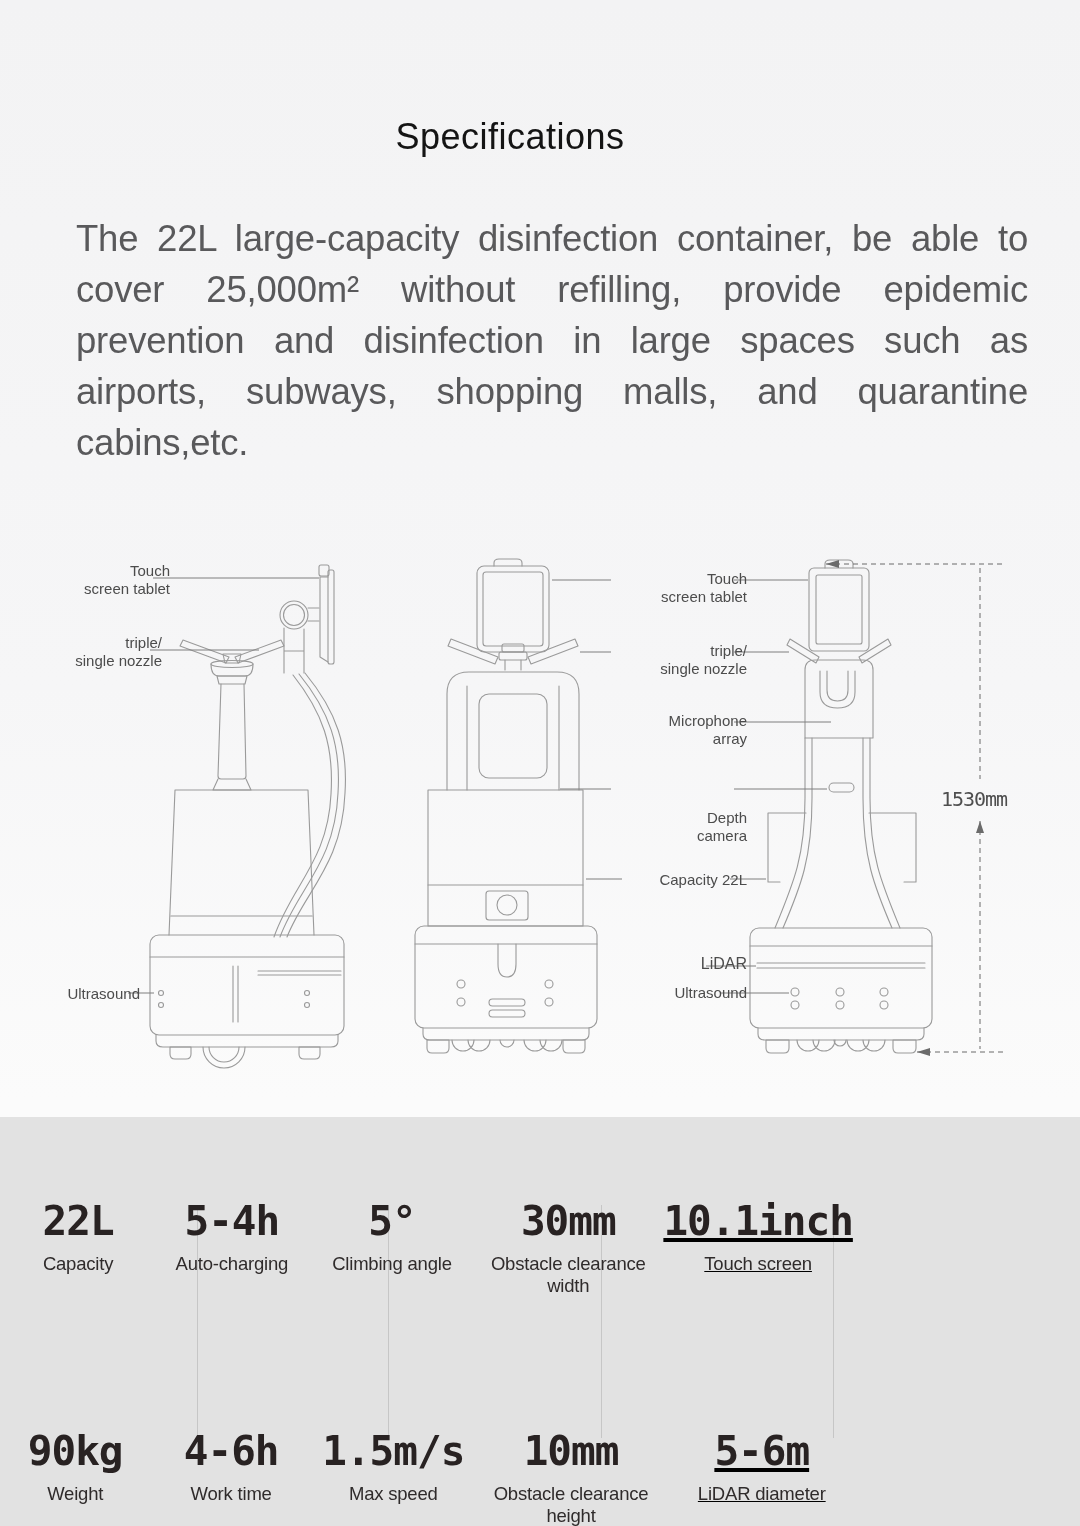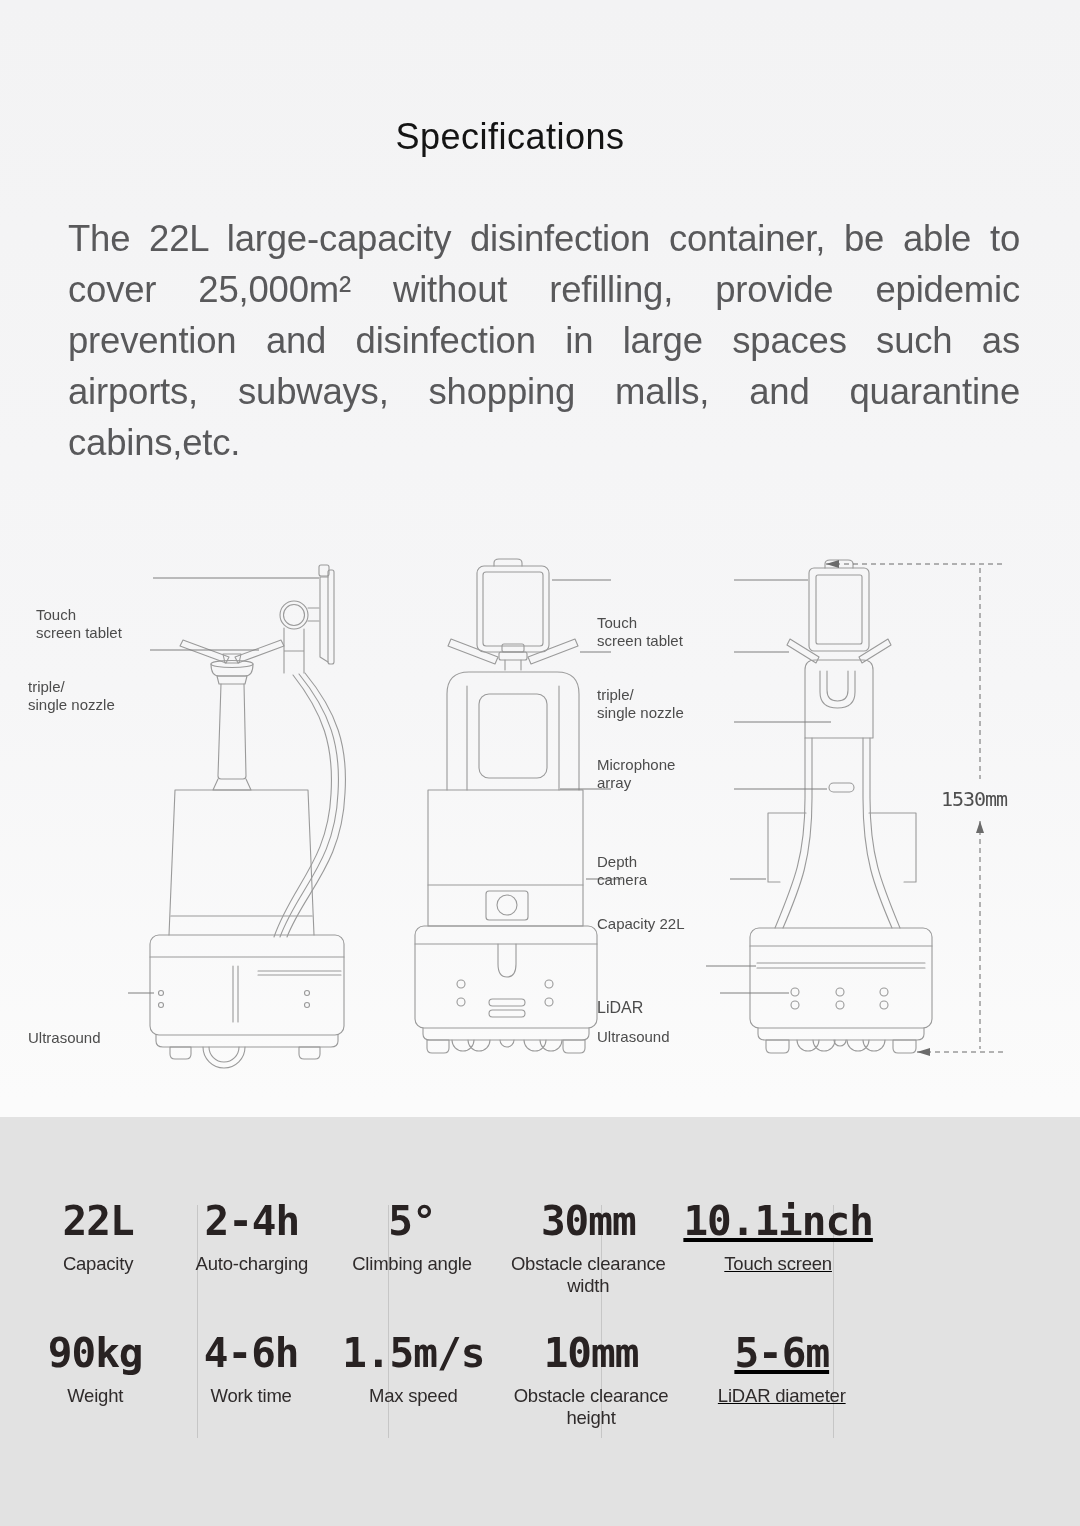--- a/index.html
+++ b/index.html
@@ -2,32 +2,32 @@
 <html><head>
 <meta charset="utf-8">
 <style>
   html,body{margin:0;padding:0;background:#888;}
   .page{position:relative;width:1080px;height:1526px;margin:0 auto;overflow:hidden;
         background:linear-gradient(180deg,#f3f3f4 0%,#f6f6f7 45%,#fbfbfb 72%);
         font-family:"Liberation Sans",sans-serif;}
   .section-bottom{position:absolute;left:0;top:1117px;width:1080px;height:409px;background:#e2e2e2;}
   .title{position:absolute;left:0;top:116px;width:996px;text-align:center;
          font-size:36px;font-weight:400;color:#141414;letter-spacing:.5px;padding-left:12px;}
-  .desc{position:absolute;left:68px;top:213px;width:952px;
+  .desc{position:absolute;left:76px;top:213px;width:952px;
         font-size:36.5px;line-height:51px;color:#59595b;letter-spacing:-.2px;
         text-align:justify;}
   svg.diagram{position:absolute;left:0;top:0;}
-  .dlabel{position:absolute;text-align:left;font-size:15px;line-height:17.5px;color:#4c4c4c;margin-top:44px;}
+  .dlabel{position:absolute;text-align:right;font-size:15px;line-height:17.5px;color:#4c4c4c;}
   .dlabel span{display:block;}
   .dlabel.big{font-size:16px;}
   .dim-label{position:absolute;left:936px;top:787px;width:76px;text-align:center;
              font-family:"DejaVu Sans Mono",monospace;font-size:20px;color:#4e4e4e;letter-spacing:-1px;}
-  .spec-row{position:absolute;left:0;width:856px;display:flex;margin-left:20px;}
+  .spec-row{position:absolute;left:0;width:856px;display:flex;}
   .spec-row.r1{top:1198px;}
-  .spec-row.r2{top:1330px;gap:8px;}
+  .spec-row.r2{top:1428px;gap:8px;}
   .cell{text-align:center;}
   .c1{width:197px;}.c2{width:191px;}.c3{width:213px;}.c4{width:232px;}.c5{width:247px;text-decoration:underline;}
   .val{font-family:"DejaVu Sans Mono",monospace;font-weight:bold;font-size:41px;line-height:46px;
        color:#282222;letter-spacing:-1px;}
   .lab{margin-top:9px;font-size:18.5px;line-height:22px;color:#2f2b2b;letter-spacing:-.2px;}
   .vdiv{position:absolute;top:1205px;width:1px;height:233px;background:#c6c6c6;}
 </style>
 </head>
 <body>
 
@@ -210,21 +210,21 @@
   <div class="vdiv" style="left:388px;"></div>
   <div class="vdiv" style="left:601px;"></div>
   <div class="vdiv" style="left:833px;"></div>
 
   <div class="spec-row r1">
     <div class="cell c1">
       <div class="val">22L</div>
       <div class="lab">Capacity</div>
     </div>
     <div class="cell c2">
-      <div class="val">2-4h</div>
+      <div class="val">5-4h</div>
       <div class="lab">Auto-charging</div>
     </div>
     <div class="cell c3">
       <div class="val">5°</div>
       <div class="lab">Climbing angle</div>
     </div>
     <div class="cell c4">
       <div class="val">30mm</div>
       <div class="lab">Obstacle clearance width</div>
     </div>

